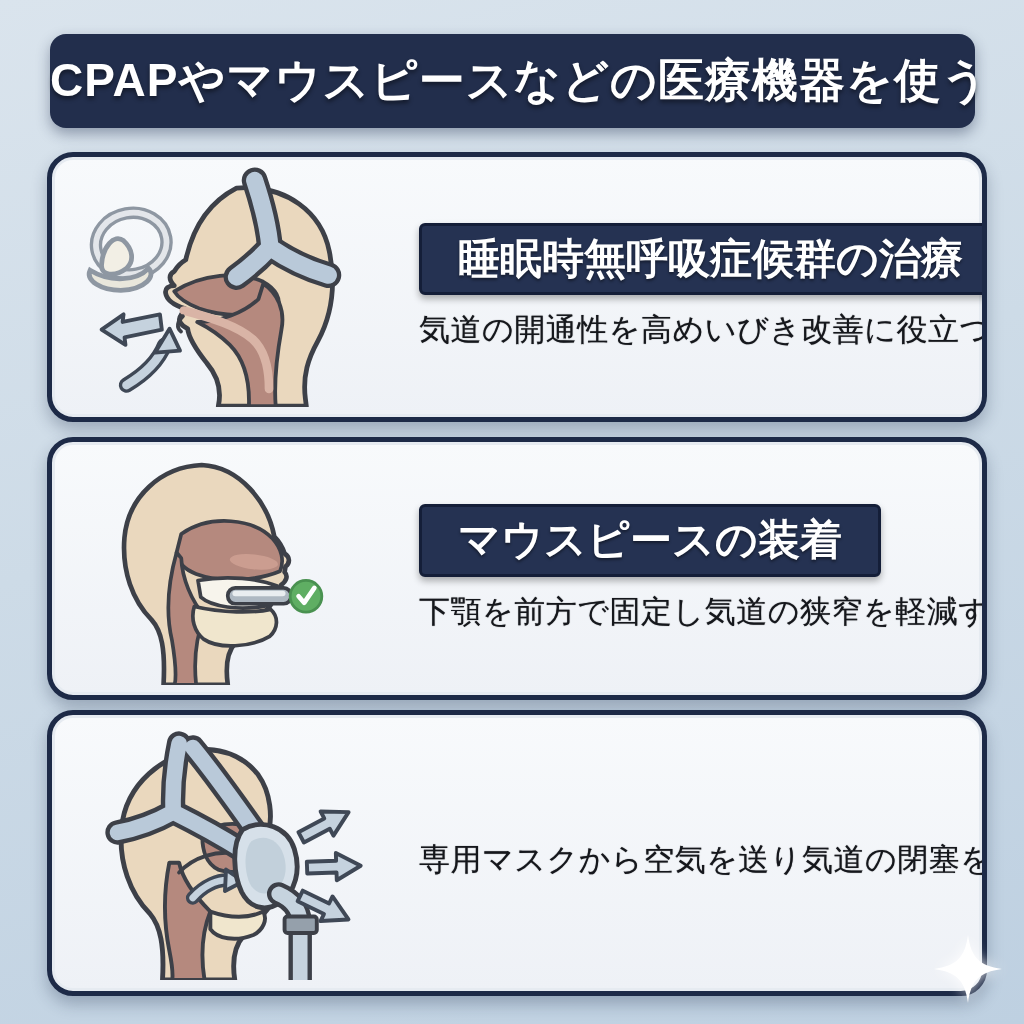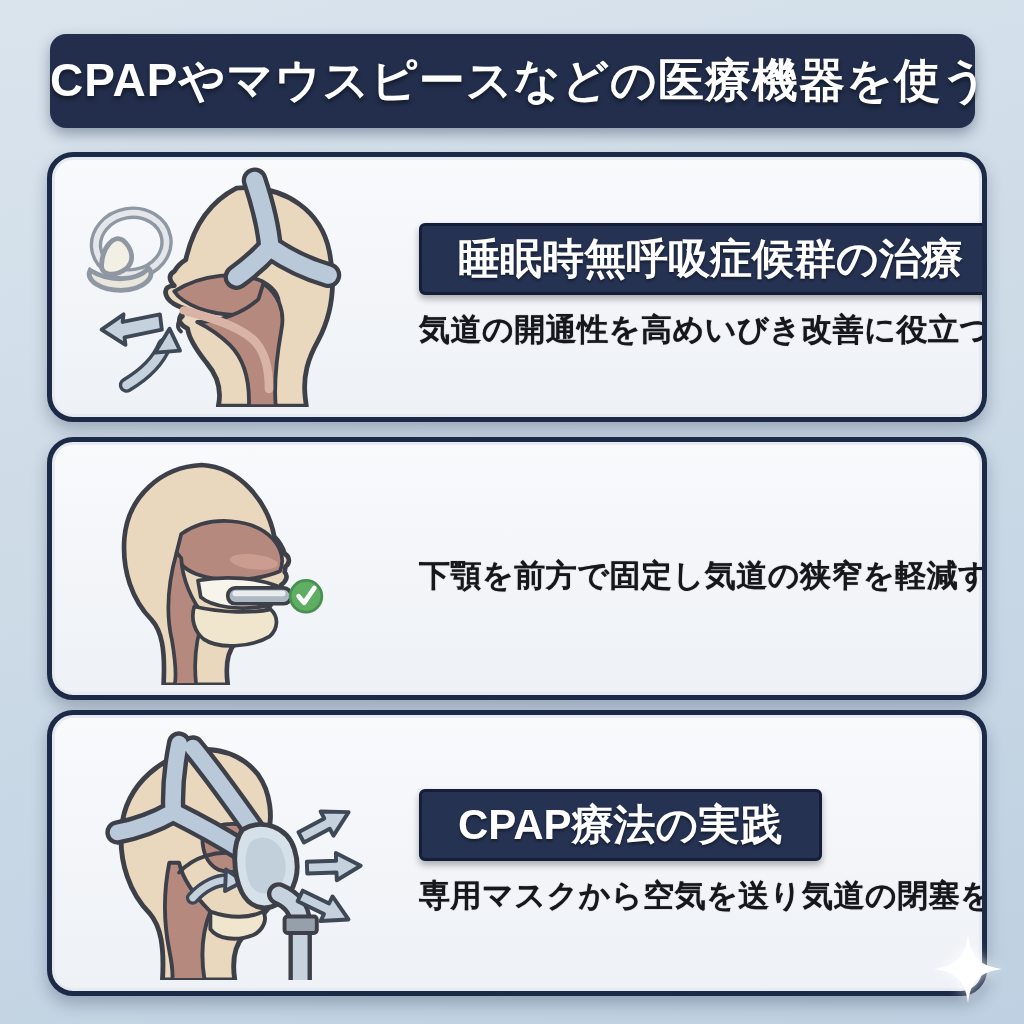--- a/index.html
+++ b/index.html
@@ -31,21 +31,21 @@
   .figure{flex:0 0 345px;width:345px;display:flex;align-items:center;justify-content:center;}
   .figure svg{width:330px;height:92%;display:block;}
   .content{flex:1;display:flex;flex-direction:column;align-items:flex-start;justify-content:center;padding:0 22px;}
   .title-bar{
     background:#253252;border:3px solid #141e38;border-radius:6px;
     color:#ffffff;font-size:42px;font-weight:900;line-height:1.15;
     padding:9px 36px;white-space:nowrap;
     box-shadow:0 4px 7px rgba(0,0,0,.3);text-shadow:0 2px 3px rgba(0,0,0,.45);
   }
   .subtitle{
-    margin-top:14px;font-size:31px;font-weight:700;color:#15171c;
+    margin-top:14px;font-size:31px;font-weight:400;color:#15171c;
     white-space:nowrap;letter-spacing:.5px;
     text-shadow:0 0 1px rgba(0,0,0,.6);
   }
   .sparkle{position:absolute;left:932px;top:933px;width:72px;height:72px;
     filter:drop-shadow(0 0 7px rgba(255,255,255,.95));}
 </style>
 </head>
 <body>
 
 <div>
@@ -107,20 +107,21 @@
           <rect x="168" y="146" width="68" height="17" rx="8" fill="#aeb8c2" stroke="#3d4048" stroke-width="4"></rect>
           <rect x="173" y="149" width="57" height="6" rx="3" fill="#e9edf0"></rect>
         </g>
         <g>
           <circle cx="252" cy="155" r="17" fill="#5fae63" stroke="#499150" stroke-width="3"></circle>
           <path d="M 244 155 L 250 162 L 261 146" fill="none" stroke="#ffffff" stroke-width="5" stroke-linecap="round" stroke-linejoin="round"></path>
         </g>
       </svg>
     </div>
     <div class="content">
+      <div class="title-bar">マウスピースの装着</div>
       <div class="subtitle">下顎を前方で固定し気道の狭窄を軽減する</div>
     </div>
   </section>
 
   <section class="panel" id="panel-3">
     <div class="figure">
       <svg viewBox="0 0 330 260">
         <g>
           <path d="M 147 24 C 101 27 63 60 59 105 C 56 140 68 172 88 192 C 99 205 103 225 101 260 L 175 260 C 172 240 175 225 184 215 C 196 202 208 190 215 179 L 219 168 C 211 149 206 130 209 112 C 214 94 212 68 199 50 C 185 32 168 25 147 24 Z" fill="#ead8be" stroke="#3d4048" stroke-width="5" stroke-linejoin="round"></path>
           <path d="M 142 110 C 160 97 186 97 201 110 L 207 131 C 197 147 175 153 158 147 C 146 141 141 127 142 110 Z" fill="#b5897e" stroke="#3d4048" stroke-width="4" stroke-linejoin="round"></path>
@@ -147,21 +148,20 @@
           <rect x="226" y="195" width="33" height="17" rx="3" fill="#95a0ab" stroke="#3d4048" stroke-width="4"></rect>
         </g>
         <g>
           <path d="M 0 -6 L 30 -6 L 30 -14 L 55 0 L 30 14 L 30 6 L 0 6 Z" transform="translate(243,114) rotate(-28)" fill="#c5d2de" stroke="#3f4856" stroke-width="4" stroke-linejoin="round"></path>
           <path d="M 0 -6 L 30 -6 L 30 -14 L 55 0 L 30 14 L 30 6 L 0 6 Z" transform="translate(249,145) rotate(-2)" fill="#c5d2de" stroke="#3f4856" stroke-width="4" stroke-linejoin="round"></path>
           <path d="M 0 -6 L 30 -6 L 30 -14 L 55 0 L 30 14 L 30 6 L 0 6 Z" transform="translate(242,174) rotate(26)" fill="#c5d2de" stroke="#3f4856" stroke-width="4" stroke-linejoin="round"></path>
         </g>
       </svg>
     </div>
     <div class="content">
-      <div class="title-bar">CPAP療法の実践</div>
       <div class="subtitle">専用マスクから空気を送り気道の閉塞を防ぐ</div>
     </div>
   </section>
 
   <div class="sparkle">
     <svg viewBox="0 0 70 70">
       <path d="M 35 2 C 38 24 46 32 68 35 C 46 38 38 46 35 68 C 32 46 24 38 2 35 C 24 32 32 24 35 2 Z" fill="#ffffff"></path>
     </svg>
   </div>
 

